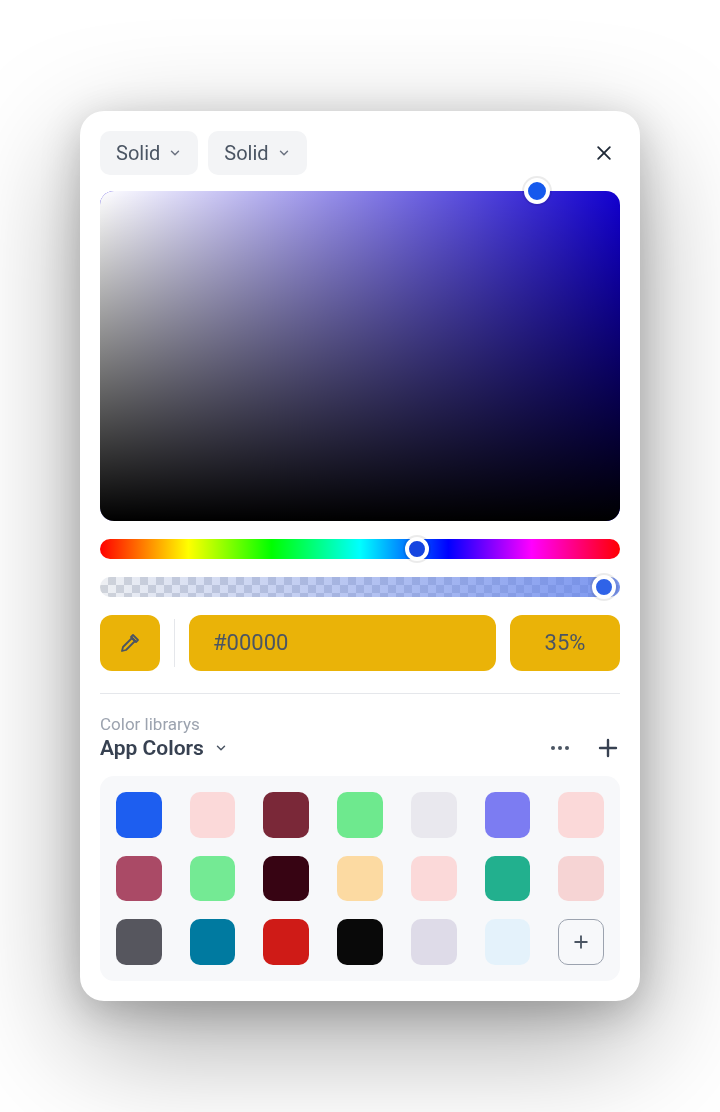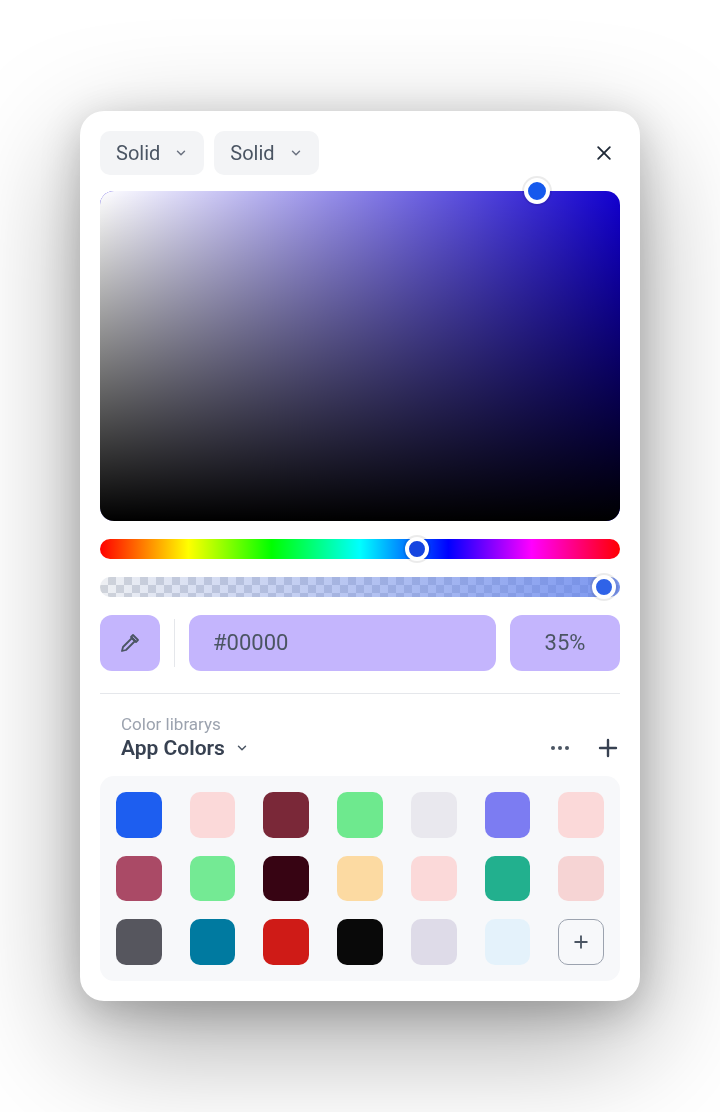--- a/index.html
+++ b/index.html
@@ -24,21 +24,21 @@
   
   .top-row {
     display: flex;
     align-items: center;
     gap: 10px;
     margin-bottom: 16px;
   }
   .dropdown {
     display: flex;
     align-items: center;
-    gap: 14px;
+    gap: 8px;
     background: #f3f4f6;
     border-radius: 10px;
     padding: 10px 16px;
     font-size: 20px;
     color: #4b5563;
     cursor: pointer;
   }
   .chevron {
     width: 14px; height: 14px;
     display: inline-flex; align-items: center; justify-content: center;
@@ -130,40 +130,39 @@
   
   .value-row {
     display: flex;
     align-items: stretch;
     gap: 14px;
     padding-bottom: 22px;
     border-bottom: 1px solid #e5e7eb;
     margin-bottom: 20px;
   }
   .pill {
-    background: #c4b5fd;
+    background: #eab308;
     border-radius: 12px;
     display: flex;
     align-items: center;
     justify-content: center;
     color: #4b5563;
     font-size: 22px;
     height: 56px;
   }
   .eyedrop { width: 60px; cursor: pointer; }
   .vsep { width: 1px; background: #e5e7eb; margin: 4px 0; }
   .hexbox { flex: 1; padding: 0 24px; justify-content: flex-start; }
   .opbox { width: 110px; }
 
   
   .lib-header {
     display: flex;
     align-items: flex-end;
     margin-bottom: 16px;
-    margin-left: 21px;
   }
   .lib-left { flex: 1; }
   .lib-sub { color: #9ca3af; font-size: 17px; margin-bottom: 2px; }
   .lib-title-row { display: flex; align-items: center; gap: 10px; cursor: pointer; }
   .lib-title { color: #374151; font-size: 21px; font-weight: 600; }
   .lib-actions { display: flex; align-items: center; gap: 24px; color: #4b5563; }
   .icon-btn { cursor: pointer; display: flex; align-items: center; justify-content: center; }
 
   
   .swatch-panel {

